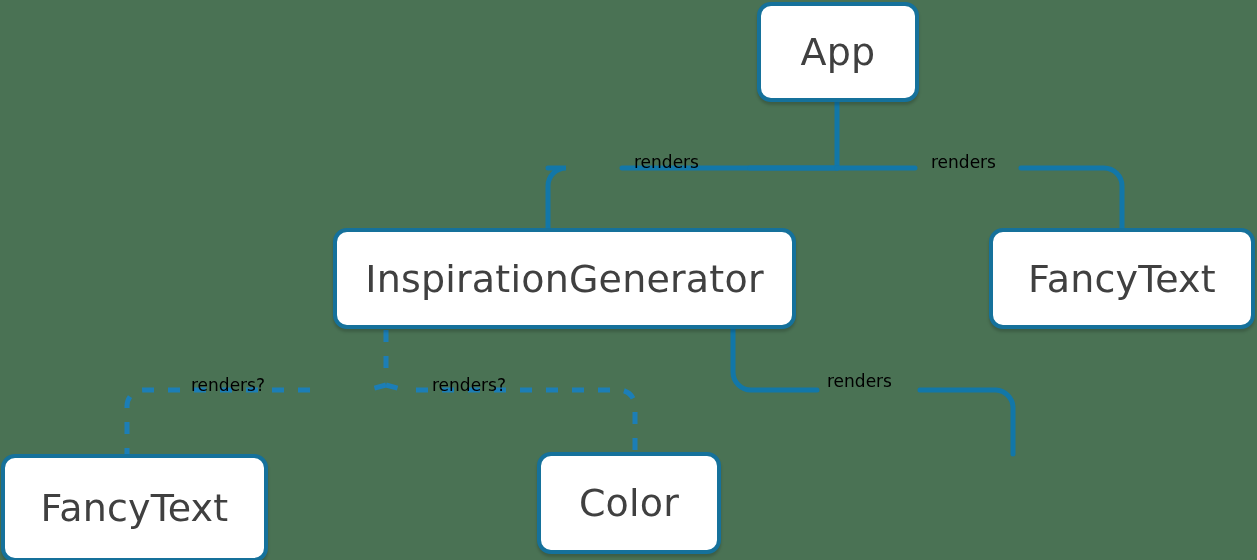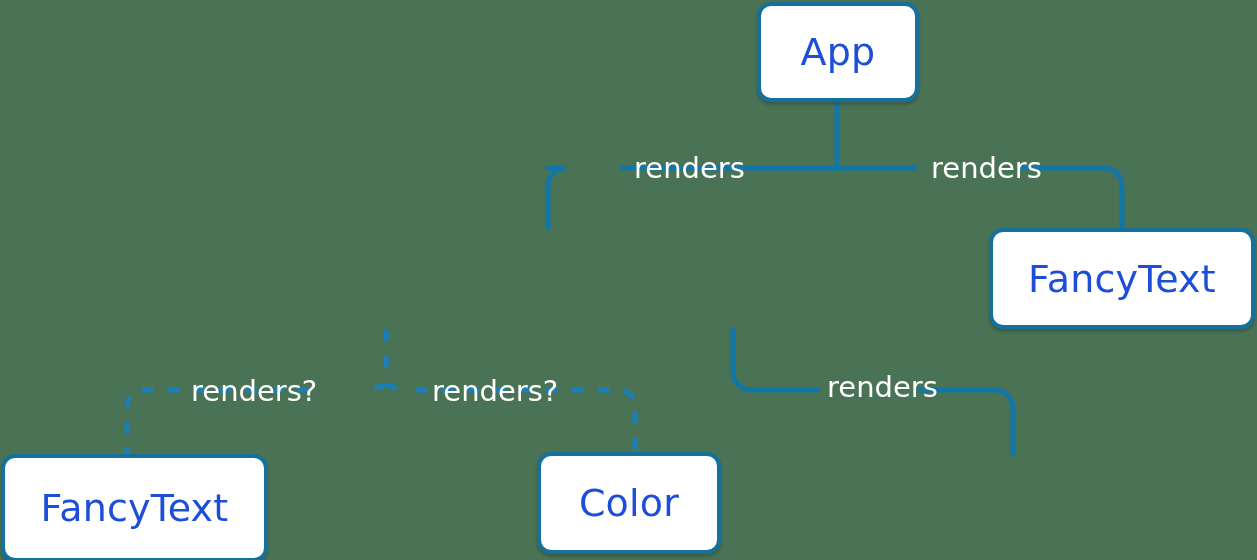--- a/index.html
+++ b/index.html
@@ -27,35 +27,35 @@
   }
   .node {
     position: absolute;
     box-sizing: border-box;
     background: #ffffff;
     border: 4px solid #15719b;
     border-radius: 14px;
     display: flex;
     align-items: center;
     justify-content: center;
-    color: #1d4ed8;
+    color: #404040;
     font-size: 38px;
     font-weight: 400;
     letter-spacing: 0.2px;
     white-space: nowrap;
     box-shadow: 0 3px 3px rgba(0,0,0,0.18);
   }
   .node-label {
     display: block;
     line-height: 1;
   }
   .edge-label {
     position: absolute;
-    color: #ffffff;
-    font-size: 29px;
+    color: #000000;
+    font-size: 17px;
     font-weight: 400;
     white-space: nowrap;
     background: transparent;
     line-height: 1;
   }
   
   #node-app          { left: 757px;  top: 2px;   width: 162px; height: 100px; }
   #node-inspiration  { left: 333px;  top: 228px; width: 463px; height: 101px; }
   #node-fancytext-top{ left: 989px;  top: 228px; width: 266px; height: 101px; }
   #node-fancytext-bot{ left: 1px;    top: 454px; width: 267px; height: 108px; }
@@ -88,20 +88,23 @@
 
     <path d="M 386 385 L 404 390 M 416 390 L 618 390 A 16 16 0 0 1 635 406 L 635 452" fill="none" stroke="#1c7eb6" stroke-width="5" stroke-linecap="butt" stroke-dasharray="12 14"></path>
 
     <path d="M 733 330 L 733 372 A 18 18 0 0 0 751 390 L 817 390 M 920 390 L 996 390 A 18 18 0 0 1 1013 407 L 1013 454" fill="none" stroke="#1277a8" stroke-width="5" stroke-linecap="round"></path>
   </svg>
 
   <div class="node" id="node-app">
     <span class="node-label">App</span>
   </div>
 
+  <div class="node" id="node-inspiration">
+    <span class="node-label">InspirationGenerator</span>
+  </div>
 
   <div class="node" id="node-fancytext-top">
     <span class="node-label">FancyText</span>
   </div>
 
   <div class="node" id="node-fancytext-bot">
     <span class="node-label">FancyText</span>
   </div>
 
   <div class="node" id="node-color">

